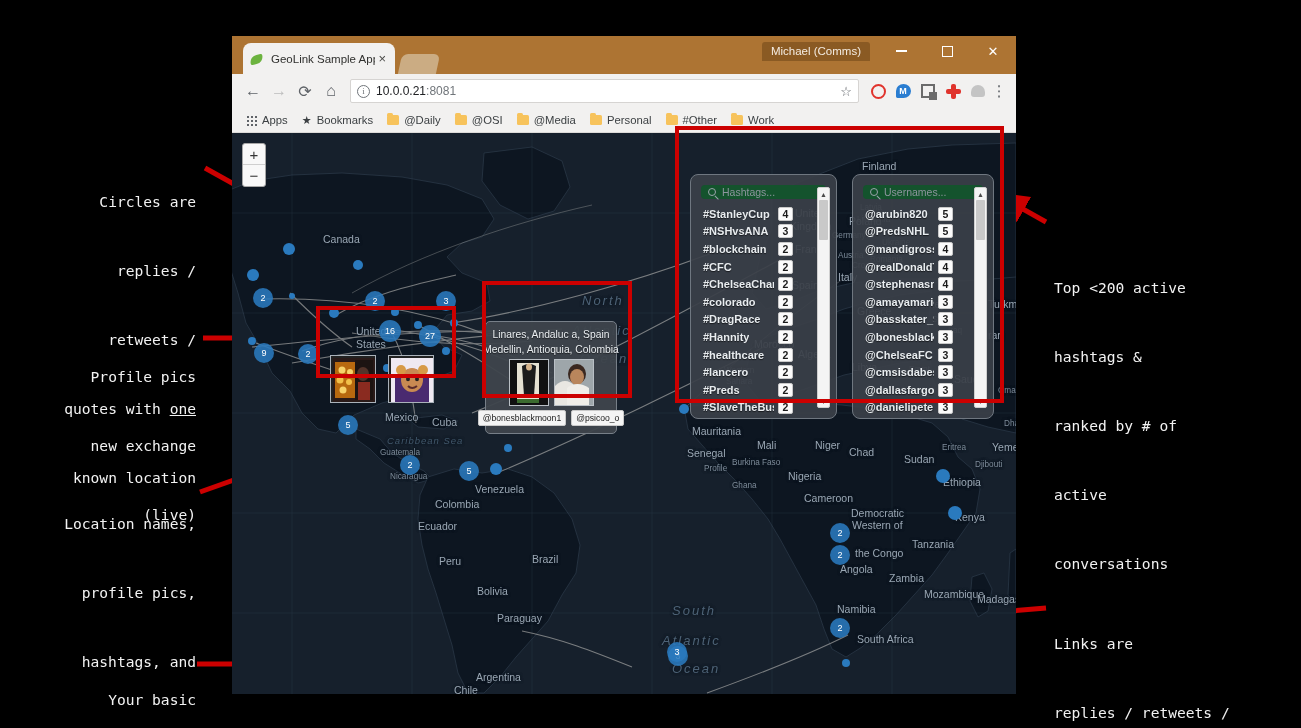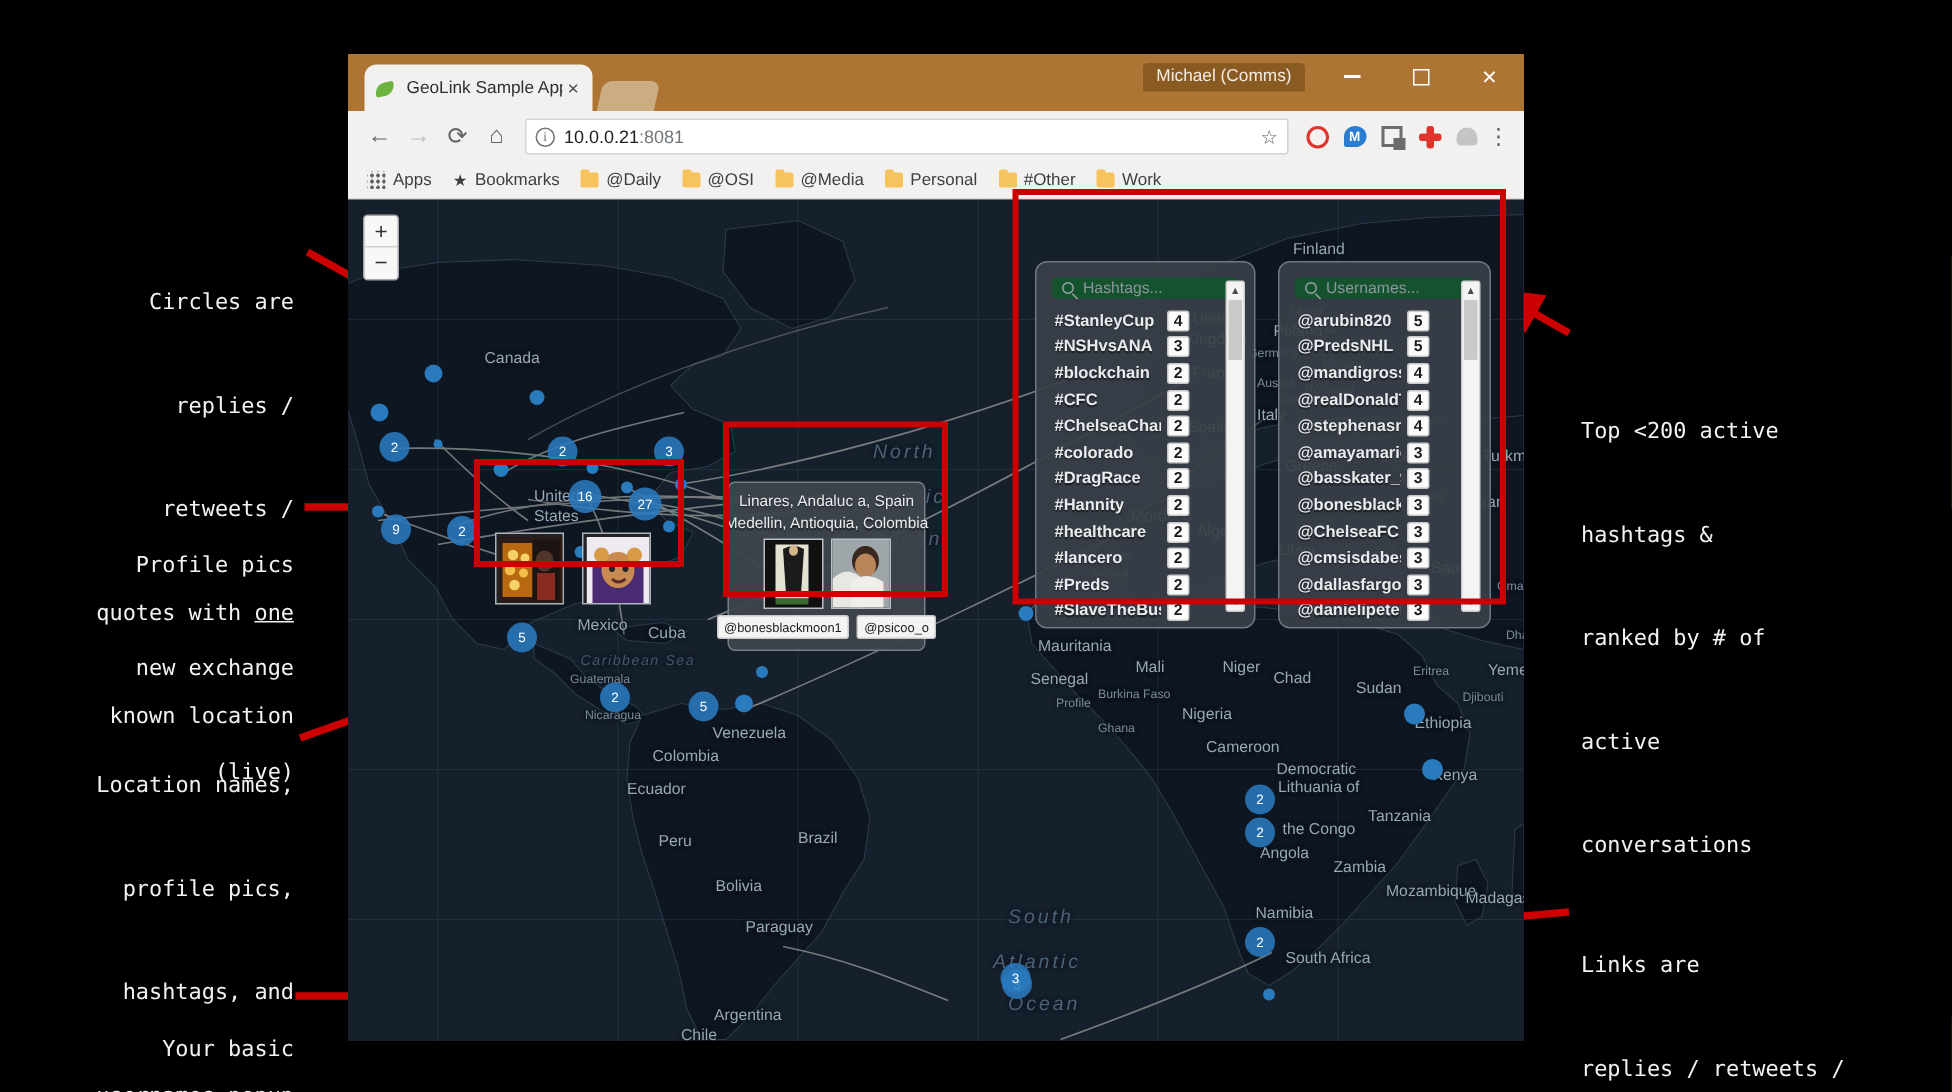--- a/index.html
+++ b/index.html
@@ -483,21 +483,21 @@
           <div class="maplabel" style="left: 556px; top: 337px;">Nigeria</div>
           <div class="maplabel" style="left: 617px; top: 313px;">Chad</div>
           <div class="maplabel" style="left: 672px; top: 320px;">Sudan</div>
           <div class="maplabel sm" style="left: 710px; top: 310px;">Eritrea</div>
           <div class="maplabel sm" style="left: 743px; top: 327px;">Djibouti</div>
           <div class="maplabel" style="left: 760px; top: 308px;">Yemen</div>
           <div class="maplabel" style="left: 572px; top: 359px;">Cameroon</div>
           <div class="maplabel" style="left: 711px; top: 343px;">Ethiopia</div>
           <div class="maplabel" style="left: 723px; top: 378px;">Kenya</div>
           <div class="maplabel" style="left: 619px; top: 374px;">Democratic</div>
-          <div class="maplabel" style="left: 620px; top: 386px;">Lithuania of</div>
+          <div class="maplabel" style="left: 620px; top: 386px;">Western of</div>
           <div class="maplabel" style="left: 623px; top: 398px; margin-top: 16px;">the Congo</div>
           <div class="maplabel" style="left: 680px; top: 405px;">Tanzania</div>
           <div class="maplabel" style="left: 608px; top: 430px;">Angola</div>
           <div class="maplabel" style="left: 657px; top: 439px;">Zambia</div>
           <div class="maplabel" style="left: 692px; top: 455px;">Mozambique</div>
           <div class="maplabel" style="left: 745px; top: 460px;">Madagascar</div>
           <div class="maplabel" style="left: 605px; top: 470px;">Namibia</div>
           <div class="maplabel" style="left: 625px; top: 500px;">South Africa</div>
           <div class="maplabel" style="left: 560px; top: 51px;">Norway</div>
           <div class="maplabel" style="left: 630px; top: 27px;">Finland</div>

